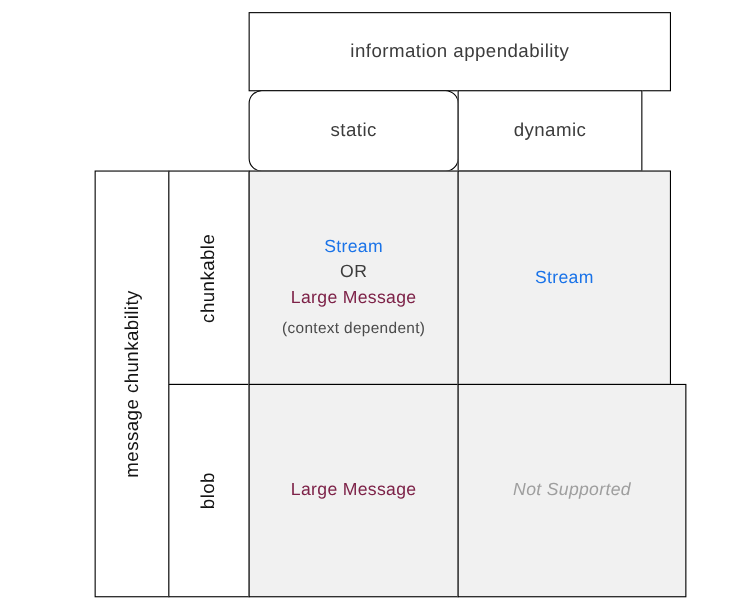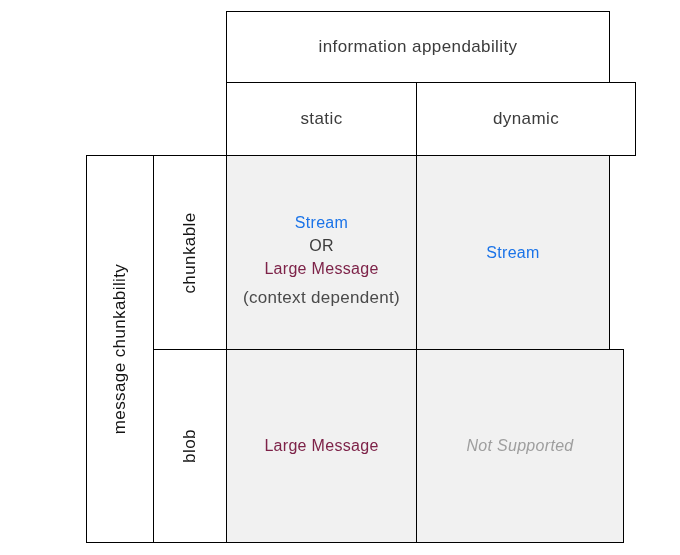--- a/index.html
+++ b/index.html
@@ -21,22 +21,22 @@
     justify-content: center;
     text-align: center;
   }
   .hdr-text {
     color: var(--header_text, #3c3c3c);
     font-size: 17px;
     letter-spacing: 0.4px;
   }
   
   #hdr-title   { left: 226px; top: 11px;  width: 384px; height: 72px; }
-  #hdr-static  { left: 226px; top: 82px;  width: 191px; height: 74px; }
-  #hdr-dynamic { left: 416px; top: 82px;  width: 220px; height: 74px; justify-content: center; }
+  #hdr-static  { left: 226px; top: 82px;  width: 191px; height: 74px; border-radius: 12px; }
+  #hdr-dynamic { left: 416px; top: 82px;  width: 168px; height: 74px; justify-content: center; }
   
   #lbl-axis      { left: 86px;  top: 155px; width: 68px; height: 388px; }
   #lbl-chunkable { left: 153px; top: 155px; width: 74px; height: 195px; }
   #lbl-blob      { left: 153px; top: 349px; width: 74px; height: 194px; }
   .vtext {
     transform: rotate(-90deg);
     white-space: nowrap;
     color: #141414;
     font-size: 17px;
     letter-spacing: 0.4px;
@@ -52,21 +52,21 @@
     flex-direction: column;
     align-items: center;
     padding-top: 14px;
   }
   .stack .line { line-height: 23px; }
   .stream { color: var(--stream, #1a73e8); }
   .lm     { color: var(--large_message, #7d2248); }
   .or     { color: var(--header_text, #3c3c3c); }
   .note {
     margin-top: 8px;
-    font-size: 17px;
+    font-size: 14px;
     letter-spacing: 0.3px;
     color: var(--note_text, #4a4a4a);
   }
   .ns {
     color: var(--not_supported, #9e9e9e);
     font-style: italic;
   }
 </style>
 </head>
 <body>

